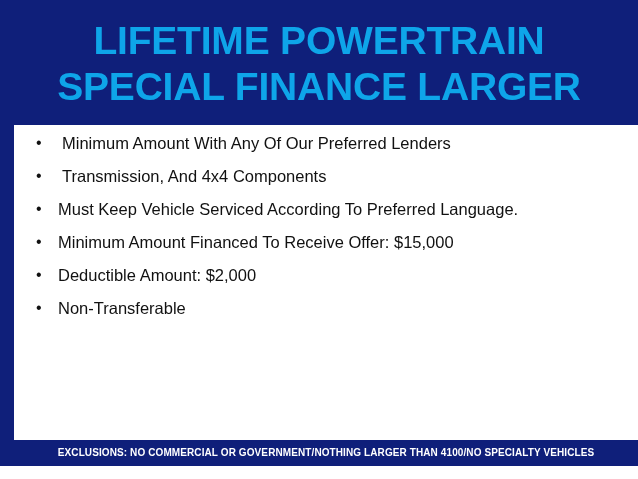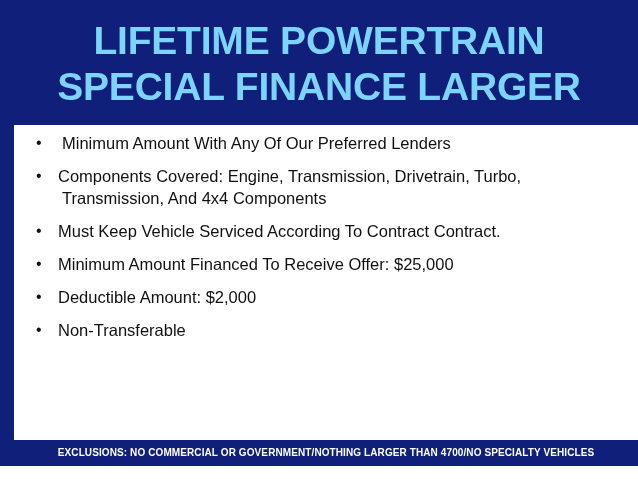--- a/index.html
+++ b/index.html
@@ -37,21 +37,21 @@
     width: 638px;
     height: 125px;
     background: #0f1f7a;
   }
   #header-title {
     position: absolute;
     left: 0;
     top: 18px;
     width: 638px;
     text-align: center;
-    color: #7dd3fc;
+    color: #0ea5e9;
     font-size: 39px;
     font-weight: bold;
     line-height: 46px;
     letter-spacing: -0.2px;
     font-family: "Liberation Sans", sans-serif;
   }
   #header-title .line {
     display: block;
     white-space: nowrap;
   }
@@ -138,49 +138,48 @@
   <ul id="body-list">
     <li>
       <span class="bullet">•</span>
       <span class="txt">
         <span class="l2">Minimum Amount With Any Of Our Preferred Lenders</span>
       </span>
     </li>
     <li>
       <span class="bullet">•</span>
       <span class="txt">
-        <span>Components Covered: Engine, Transmission, Drivetrain, Turbo,</span>
         <span class="l2">Transmission, And 4x4 Components</span>
       </span>
     </li>
     <li>
       <span class="bullet">•</span>
       <span class="txt">
-        <span>Must Keep Vehicle Serviced According To Contract Contract.</span>
+        <span>Must Keep Vehicle Serviced According To Preferred Language.</span>
       </span>
     </li>
     <li>
       <span class="bullet">•</span>
       <span class="txt">
-        <span>Minimum Amount Financed To Receive Offer: $25,000</span>
+        <span>Minimum Amount Financed To Receive Offer: $15,000</span>
       </span>
     </li>
     <li>
       <span class="bullet">•</span>
       <span class="txt">
         <span>Deductible Amount: $2,000</span>
       </span>
     </li>
     <li>
       <span class="bullet">•</span>
       <span class="txt">
         <span>Non-Transferable</span>
       </span>
     </li>
   </ul>
 
   <div id="footer-band">
-    <div id="footer-text">EXCLUSIONS: NO COMMERCIAL OR GOVERNMENT/NOTHING LARGER THAN 4700/NO SPECIALTY VEHICLES</div>
+    <div id="footer-text">EXCLUSIONS: NO COMMERCIAL OR GOVERNMENT/NOTHING LARGER THAN 4100/NO SPECIALTY VEHICLES</div>
   </div>
 
   <div id="bottom-white"></div>
 
 </div>
 
 </body></html>

